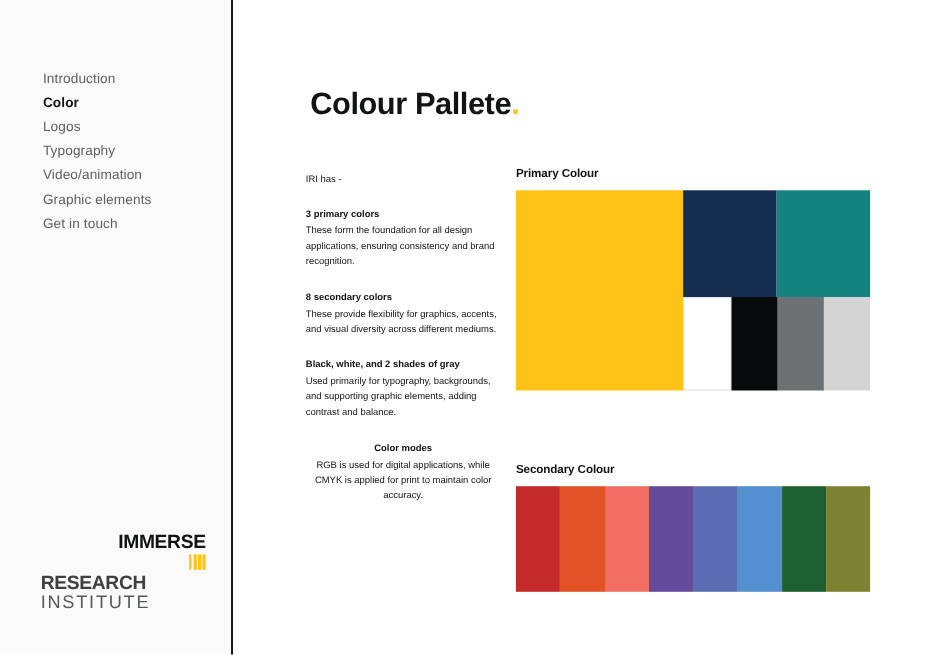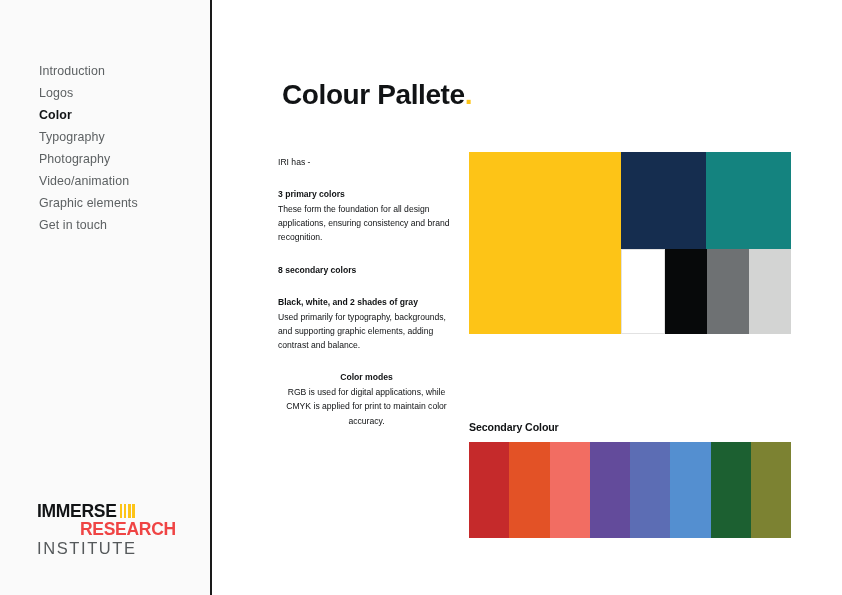--- a/index.html
+++ b/index.html
@@ -52,20 +52,21 @@
   .logo {
     position: absolute;
     left: 37px;
     bottom: 37px;
     width: 150px;
   }
   .logo-row1 {
     display: flex;
     align-items: flex-end;
     gap: 3px;
+    flex-direction: column;
   }
   .logo-word {
     font-family: "Liberation Sans", sans-serif;
     font-weight: bold;
     font-size: 17.5px;
     line-height: 18px;
     letter-spacing: -0.3px;
     color: #111315;
   }
   .logo-stripes {
@@ -77,22 +78,21 @@
     display: block;
     width: 2.6px;
     height: 14px;
     background: #FDC417;
   }
   .logo-word2 {
     font-weight: bold;
     font-size: 17.5px;
     line-height: 19px;
     letter-spacing: -0.3px;
-    color: #ef4444;
-    margin-left: 43px;
+    color: #404040;
   }
   .logo-word3 {
     font-size: 16.5px;
     line-height: 19px;
     letter-spacing: 1.6px;
     color: #55595b;
   }
 
   
   .main {
@@ -199,24 +199,23 @@
   }
 </style>
 </head>
 <body>
 
 <div class="page">
 
   <aside class="sidebar">
     <nav class="nav">
         <div class="nav-item">Introduction</div>
+        <div class="nav-item active">Color</div>
         <div class="nav-item">Logos</div>
-        <div class="nav-item active">Color</div>
         <div class="nav-item">Typography</div>
-        <div class="nav-item">Photography</div>
         <div class="nav-item">Video/animation</div>
         <div class="nav-item">Graphic elements</div>
         <div class="nav-item">Get in touch</div>
       </nav>
 
     <div class="logo">
       <div class="logo-row1">
         <span class="logo-word">IMMERSE</span>
         <span class="logo-stripes">
           <i></i>
@@ -238,33 +237,35 @@
 
     <section class="textcol">
       <div class="intro-line">IRI has -</div>
       <div id="desc-blocks">
           <div class="blk">
             <div class="blk-h">3 primary colors</div>
             <div class="blk-p">These form the foundation for all design applications, ensuring consistency and brand recognition.</div>
           </div>
           <div class="blk">
             <div class="blk-h">8 secondary colors</div>
+            <div class="blk-p">These provide flexibility for graphics, accents, and visual diversity across different mediums.</div>
           </div>
           <div class="blk">
             <div class="blk-h">Black, white, and 2 shades of gray</div>
             <div class="blk-p">Used primarily for typography, backgrounds, and supporting graphic elements, adding contrast and balance.</div>
           </div>
           <div class="blk">
             <div class="blk-h">Color modes</div>
             <div class="blk-p">RGB is used for digital applications, while CMYK is applied for print to maintain color accuracy.</div>
           </div>
         </div>
     </section>
 
     <section class="sw-section primary">
+      <div class="sw-head">Primary Colour</div>
       <div class="primary-grid">
         <div class="primary-left" title="#FDC417" style="background: rgb(253, 196, 23);"></div>
         <div class="primary-right">
           <div class="primary-rt-top">
               <div title="#152D4F" style="background: rgb(21, 45, 79);"></div>
               <div title="#14837F" style="background: rgb(20, 131, 127);"></div>
             </div>
           <div class="primary-rt-bot">
               <div title="#FFFFFF" style="background: rgb(255, 255, 255); box-sizing: border-box; border: 1px solid rgb(226, 226, 226);"></div>
               <div title="#07090A" style="background: rgb(7, 9, 10);"></div>

